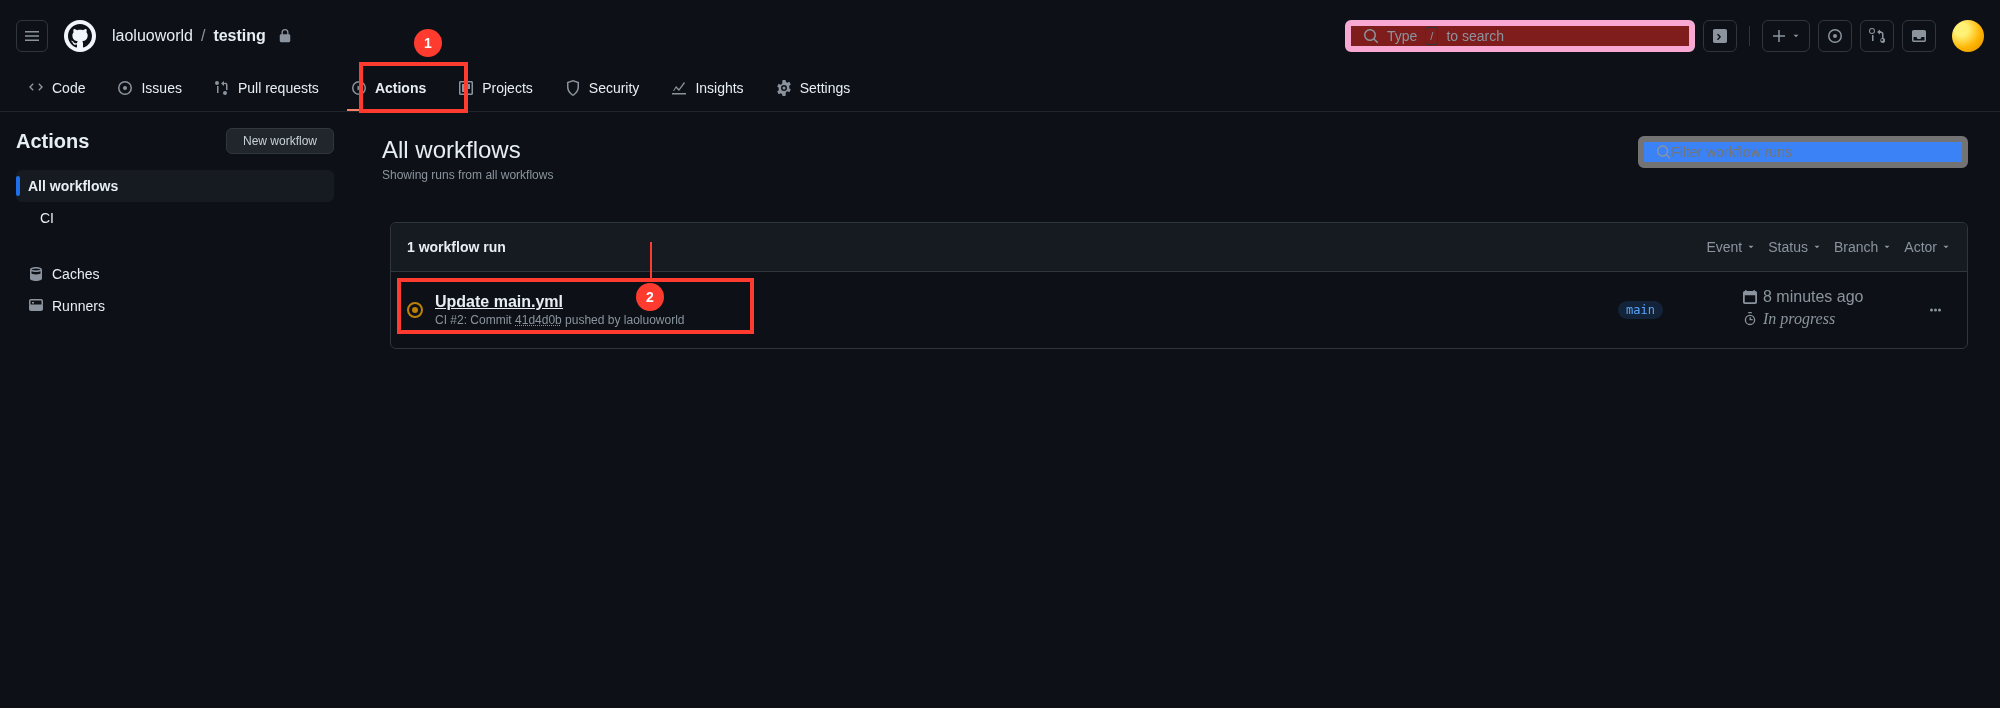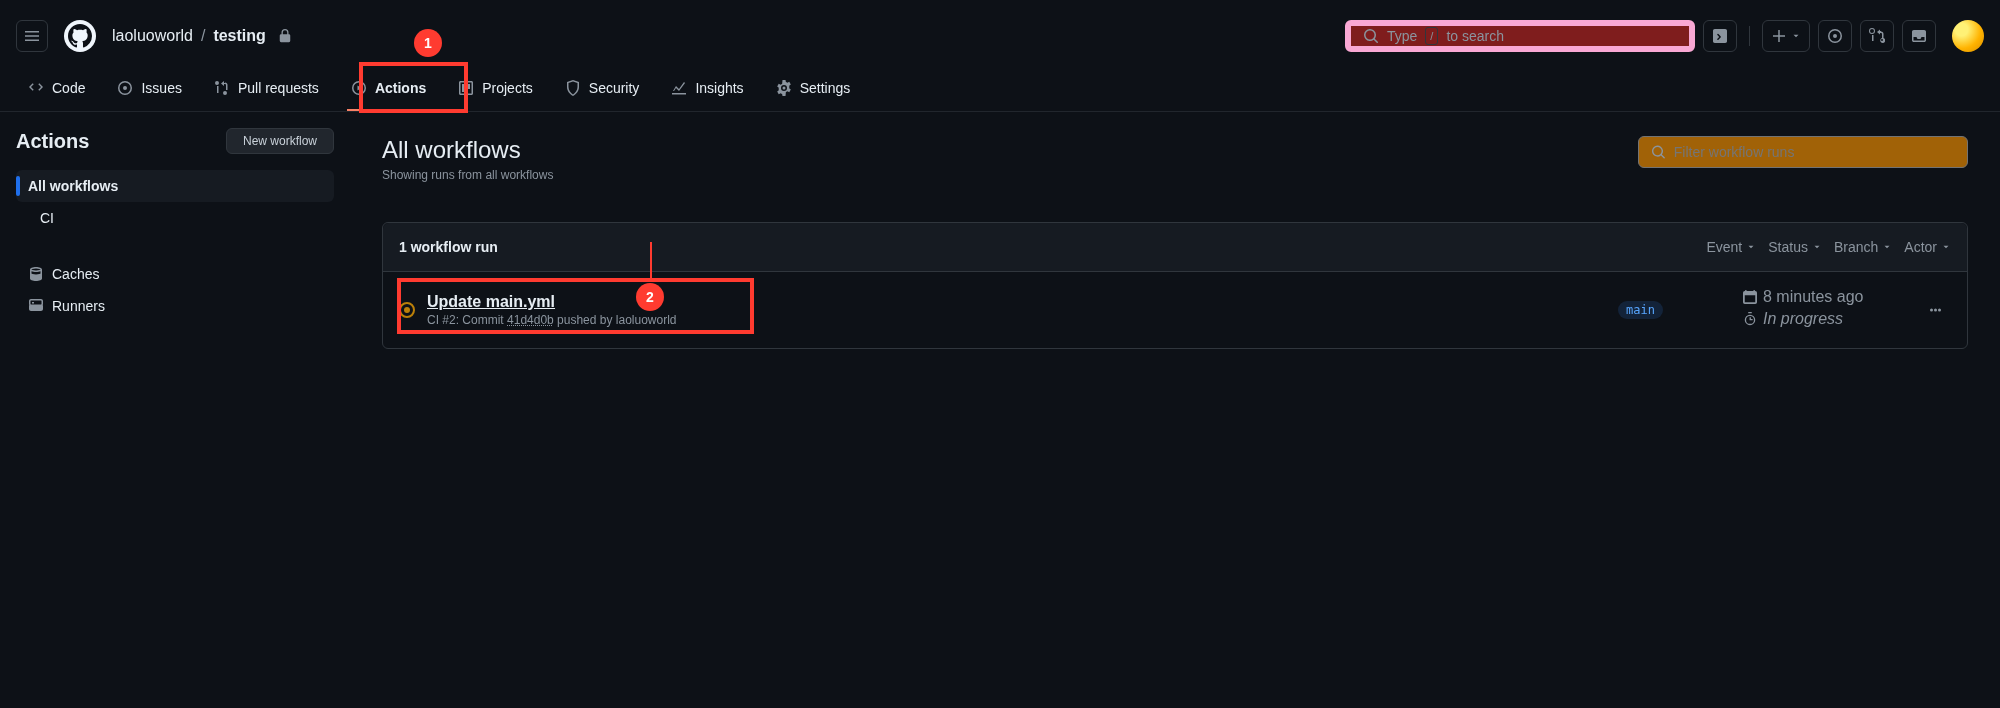--- a/index.html
+++ b/index.html
@@ -153,37 +153,38 @@
     margin-top: 8px;
   }
   .side-item svg { fill: #8b949e; }
 
   .content { flex: 1; padding: 24px 32px; }
   .content h1 { font-size: 24px; font-weight: 400; margin-bottom: 4px; }
   .content .subtitle { color: #8b949e; font-size: 12px; margin-bottom: 24px; }
   .content-top { display:flex; justify-content: space-between; align-items: flex-start; }
   .filter-box {
     width: 330px; height: 32px;
-    border: 1px solid #737373;
-    border-radius: 6px;
-    background: #a16207;
+    border: 6px solid #737373;
+    border-radius: 6px;
+    background: #3b82f6;
     display: flex; align-items: center;
-    padding: 0 12px; gap: 8px;
+    padding: 0 12px; 
   }
   .filter-box input {
     background: transparent; border: none; outline: none;
     color: #e6edf3; width: 100%; font-size: 14px;
   }
   .filter-box svg { fill: #8b949e; }
 
   .runs-box {
     border: 1px solid #30363d;
     border-radius: 6px;
     margin-top: 16px;
     background: #0d1117;
+    margin-left: 8px;
   }
   .runs-header {
     display: flex; align-items: center;
     padding: 16px;
     background: #161b22;
     border-bottom: 1px solid #30363d;
     border-radius: 6px 6px 0 0;
   }
   .runs-header .count { font-weight: 600; }
   .runs-filters { margin-left: auto; display: flex; gap: 12px; }
@@ -217,21 +218,21 @@
     color: #58a6ff;
     padding: 2px 8px;
     border-radius: 12px;
     font-family: ui-monospace, monospace;
     font-size: 12px;
     margin: 0 80px 0 40px;
   }
   .run-meta { width: 160px; color: #8b949e; font-size: 16px; }
   .run-meta-row { display: flex; align-items: center; gap: 6px; margin-bottom: 4px; }
   .run-meta-row svg { fill: #8b949e; }
-  .run-meta .italic { font-style: italic; }
+  .run-meta .italic { font-style: italic; font-family: Liberation Serif, serif; }
   .kebab { width: 32px; display:flex; justify-content:center; cursor:pointer; margin-left: 16px; }
   .kebab svg { fill: #8b949e; }
 
   
   .annot-box {
     position: absolute;
     border: 4px solid #ff3b30;
     pointer-events: none;
     z-index: 100;
   }

